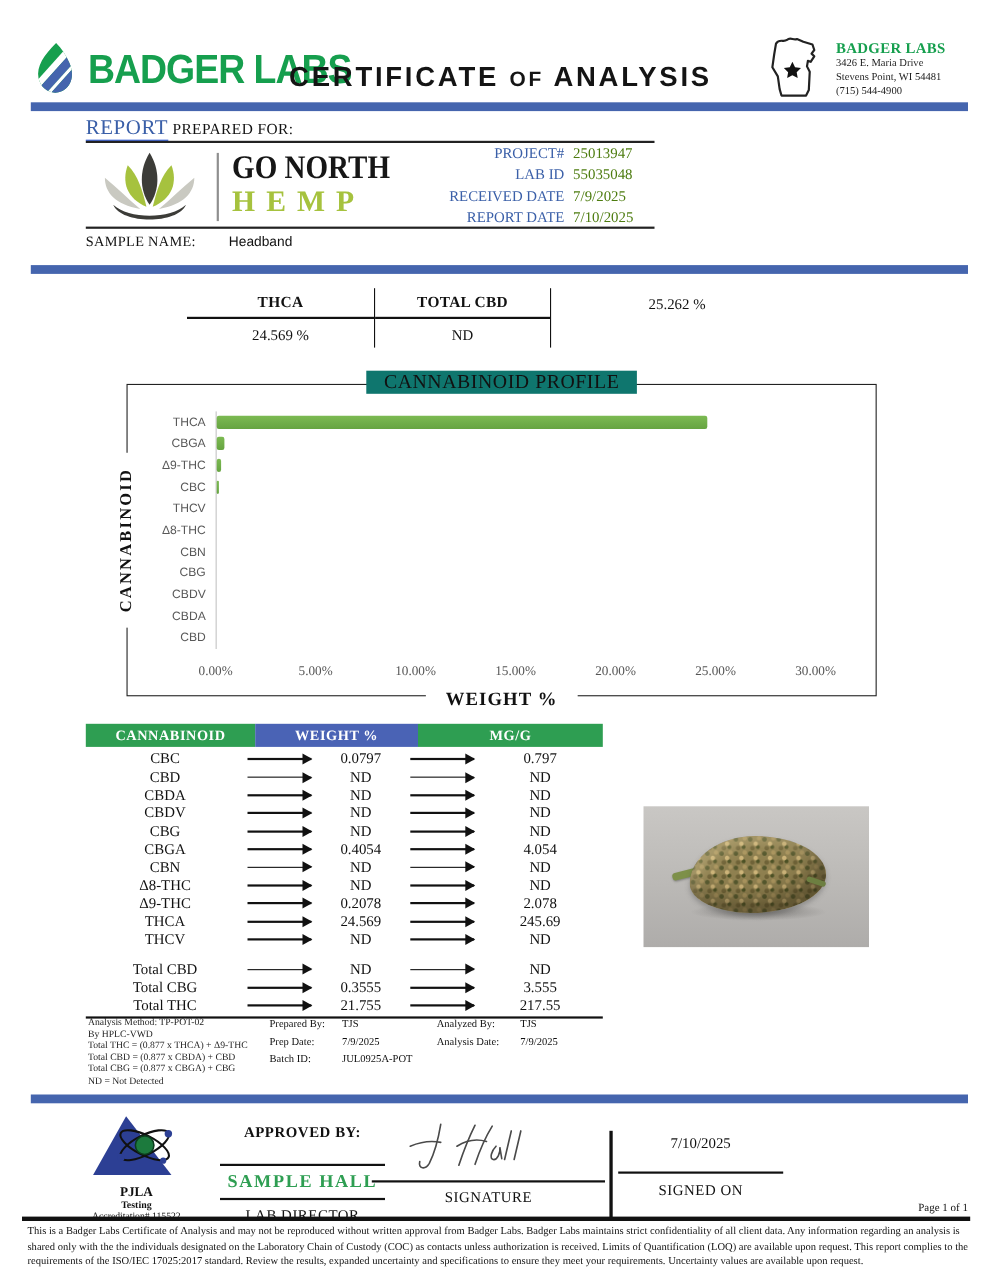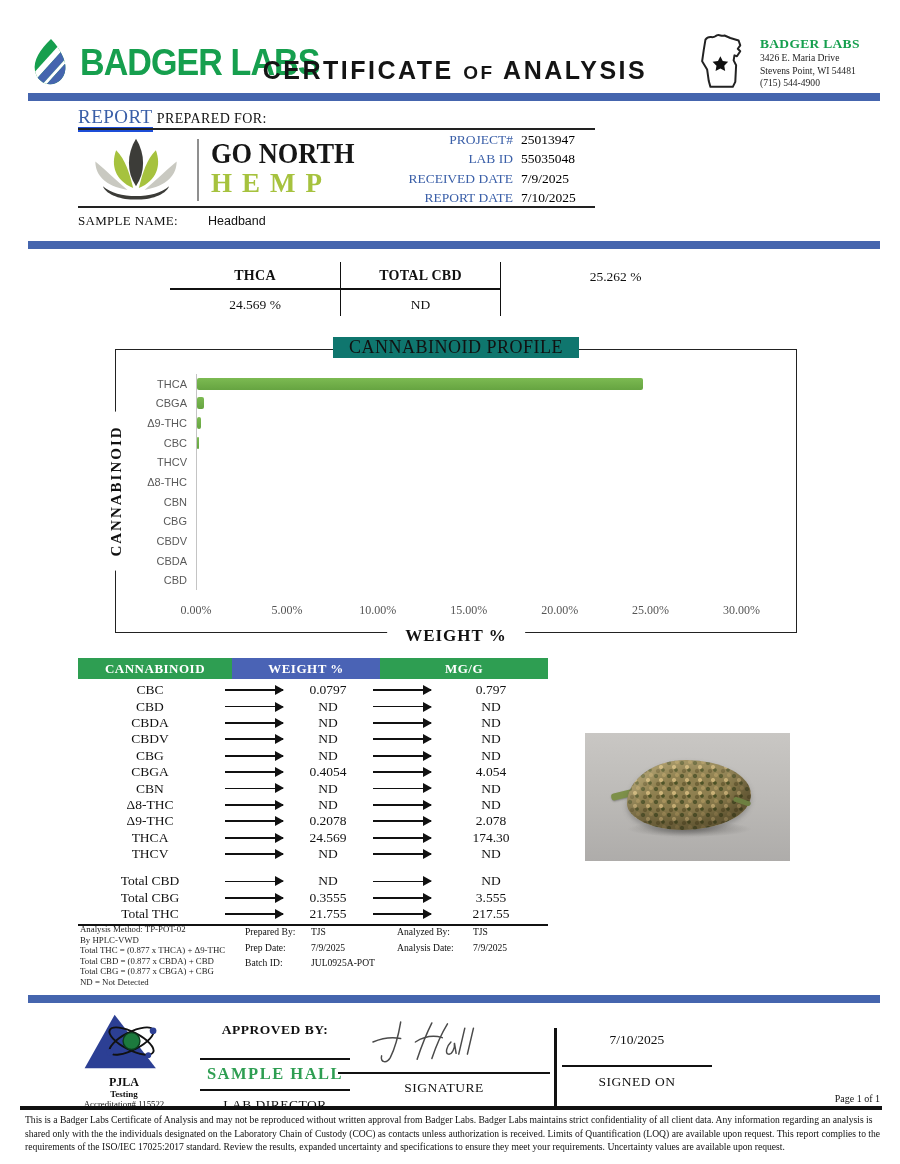--- a/index.html
+++ b/index.html
@@ -16,35 +16,35 @@
   .doc-title .of{font-size:19px;}
   .wi-svg{position:absolute;left:698px;top:28px;}
   .lab-block{position:absolute;left:760px;top:36px;width:138px;}
   .lab-name{color:#169f4e;font-weight:700;font-size:13.5px;letter-spacing:.3px;}
   .lab-line{font-size:9.6px;line-height:12.5px;color:#1d1d1d;}
   .bar-blue{position:absolute;left:28px;width:852px;height:8px;background:#4565ae;}
   #bar1{top:93px;} #bar2{top:241px;} #bar3{top:995px;}
 
   
   .rp-title{position:absolute;left:78px;top:106px;white-space:nowrap;}
-  .rp-title .rw{color:#3a5fa8;font-size:19px;letter-spacing:.5px;border-bottom:5px solid #1d4ed8;}
+  .rp-title .rw{color:#3a5fa8;font-size:19px;letter-spacing:.5px;border-bottom:1px solid #1d4ed8;}
   .rp-title .pf{font-size:14px;letter-spacing:.4px;color:#111;font-family:Liberation Serif, serif;}
   .hline{position:absolute;background:#222;height:1.6px;}
   #rline1{left:78px;top:128px;width:517px;}
   #rline2{left:78px;top:206px;width:517px;}
   .gnh-logo{position:absolute;left:84px;top:133px;}
   .gnh-divider{position:absolute;left:197px;top:139px;width:2px;height:62px;background:#8f8f8f;}
   .gnh-text{position:absolute;left:211px;top:137px;}
   .gnh-1{font-size:30px;font-weight:700;line-height:31px;color:#161616;
          transform:scaleX(.88);transform-origin:left center;white-space:nowrap;}
   .gnh-2{font-size:27px;font-weight:700;letter-spacing:10px;color:#a6c23e;line-height:31px;}
   .rfields{position:absolute;left:355px;top:130px;width:242px;}
   .rf-row{display:grid;grid-template-columns:158px 1fr;column-gap:8px;height:19.5px;align-items:center;}
   .rf-label{text-align:right;color:#3a5fa8;font-size:13.5px;white-space:nowrap;}
-  .rf-value{font-size:13.5px;color:#000000;white-space:nowrap;}
+  .rf-value{font-size:13.5px;color:#4d7c0f;white-space:nowrap;}
   .sample-row{position:absolute;left:78px;top:211px;}
   .sample-label{font-size:13px;letter-spacing:.3px;}
   .sample-value{font-family:"Liberation Sans",sans-serif;font-size:12.5px;margin-left:26px;}
 
   
   .summary{position:absolute;left:170px;top:262px;width:560px;display:grid;grid-template-columns:170px 160px 230px;}
   .sum-cell{text-align:center;}
   .sum-cell + .sum-cell{border-left:1.6px solid #111;}
   .sum-h{font-weight:700;font-size:14px;height:26px;line-height:28px;border-bottom:2px solid #111;letter-spacing:.3px;}
   .sum-v{font-size:13.5px;height:26px;line-height:29px;}
@@ -359,21 +359,21 @@
           <div class="arrow"></div>
           <div class="rt-w">0.2078</div>
           <div class="arrow"></div>
           <div class="rt-m">2.078</div>
         </div>
         <div class="rt-row">
           <div class="rt-name">THCA</div>
           <div class="arrow"></div>
           <div class="rt-w">24.569</div>
           <div class="arrow"></div>
-          <div class="rt-m">174.30</div>
+          <div class="rt-m">245.69</div>
         </div>
         <div class="rt-row">
           <div class="rt-name">THCV</div>
           <div class="arrow"></div>
           <div class="rt-w">ND</div>
           <div class="arrow"></div>
           <div class="rt-m">ND</div>
         </div>
       </div>
     <div class="rt-rows rt-totals" id="totals-rows">

